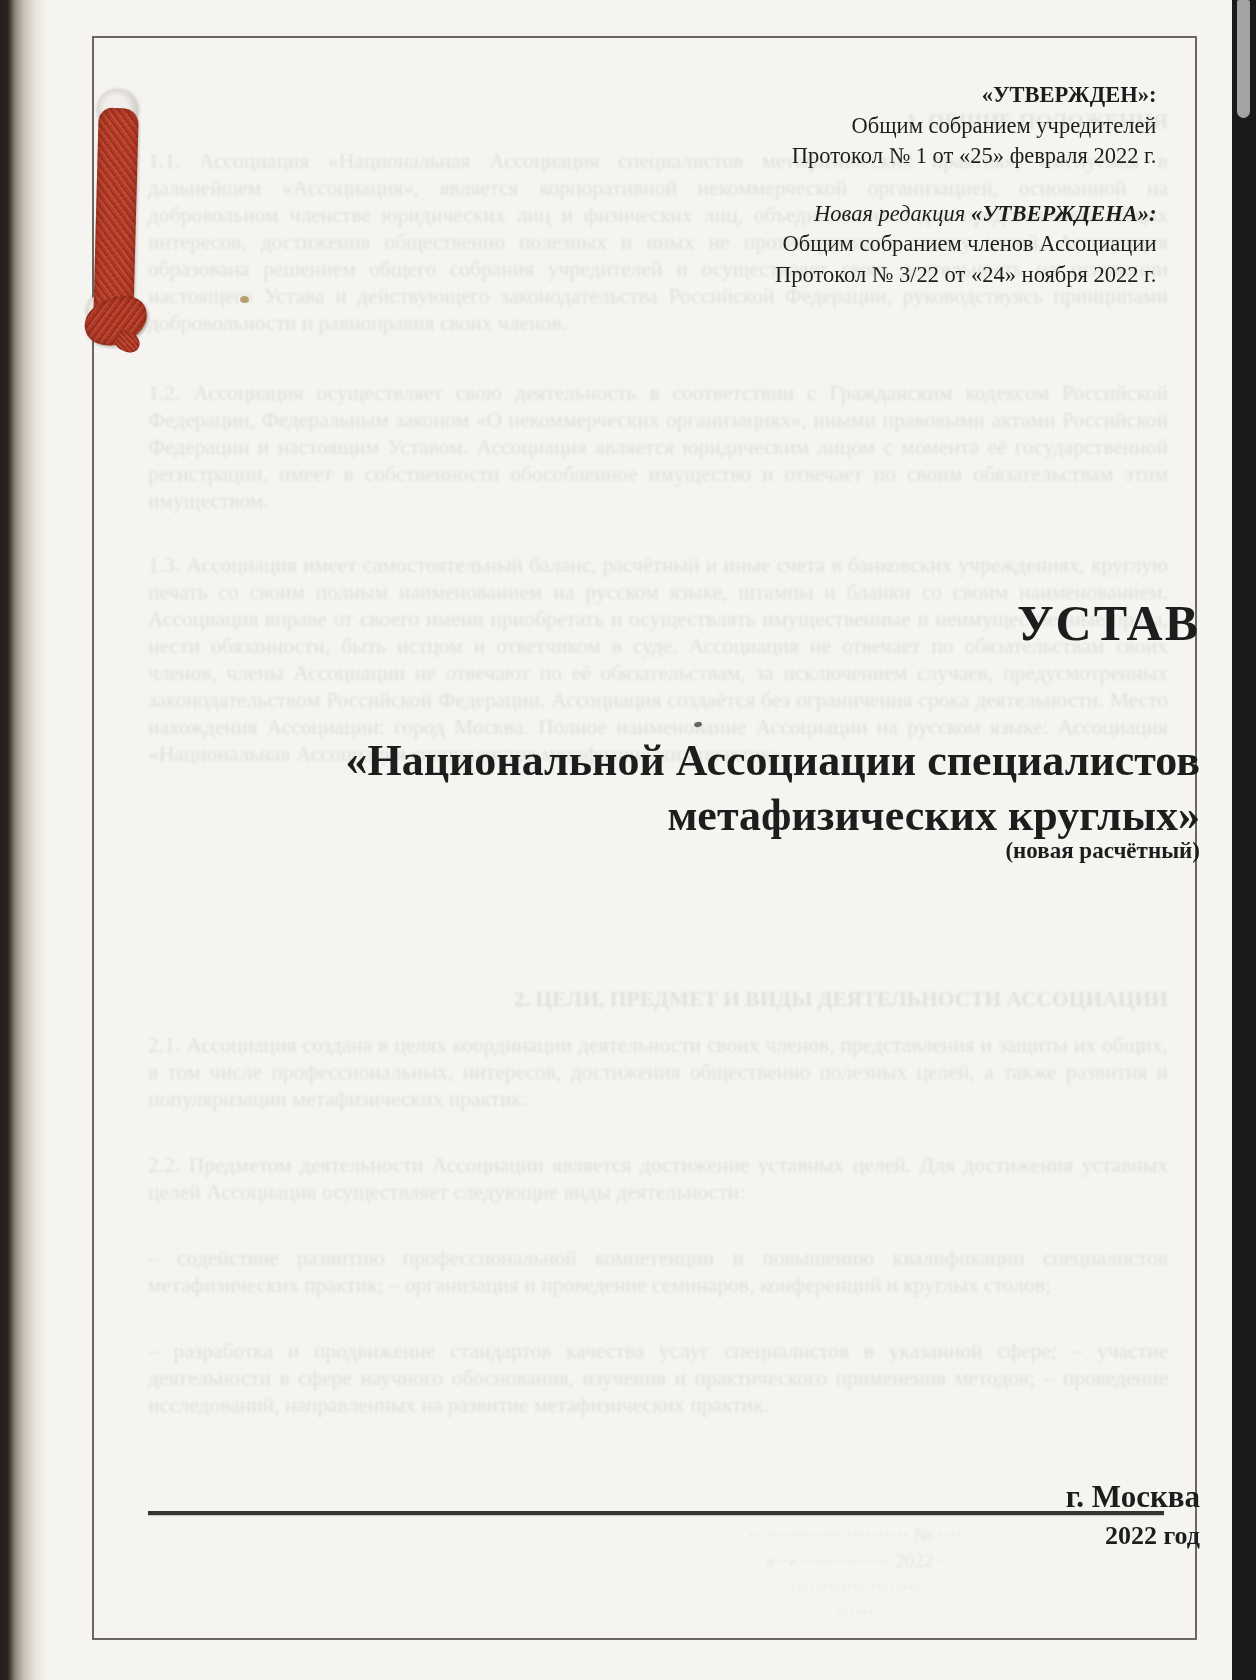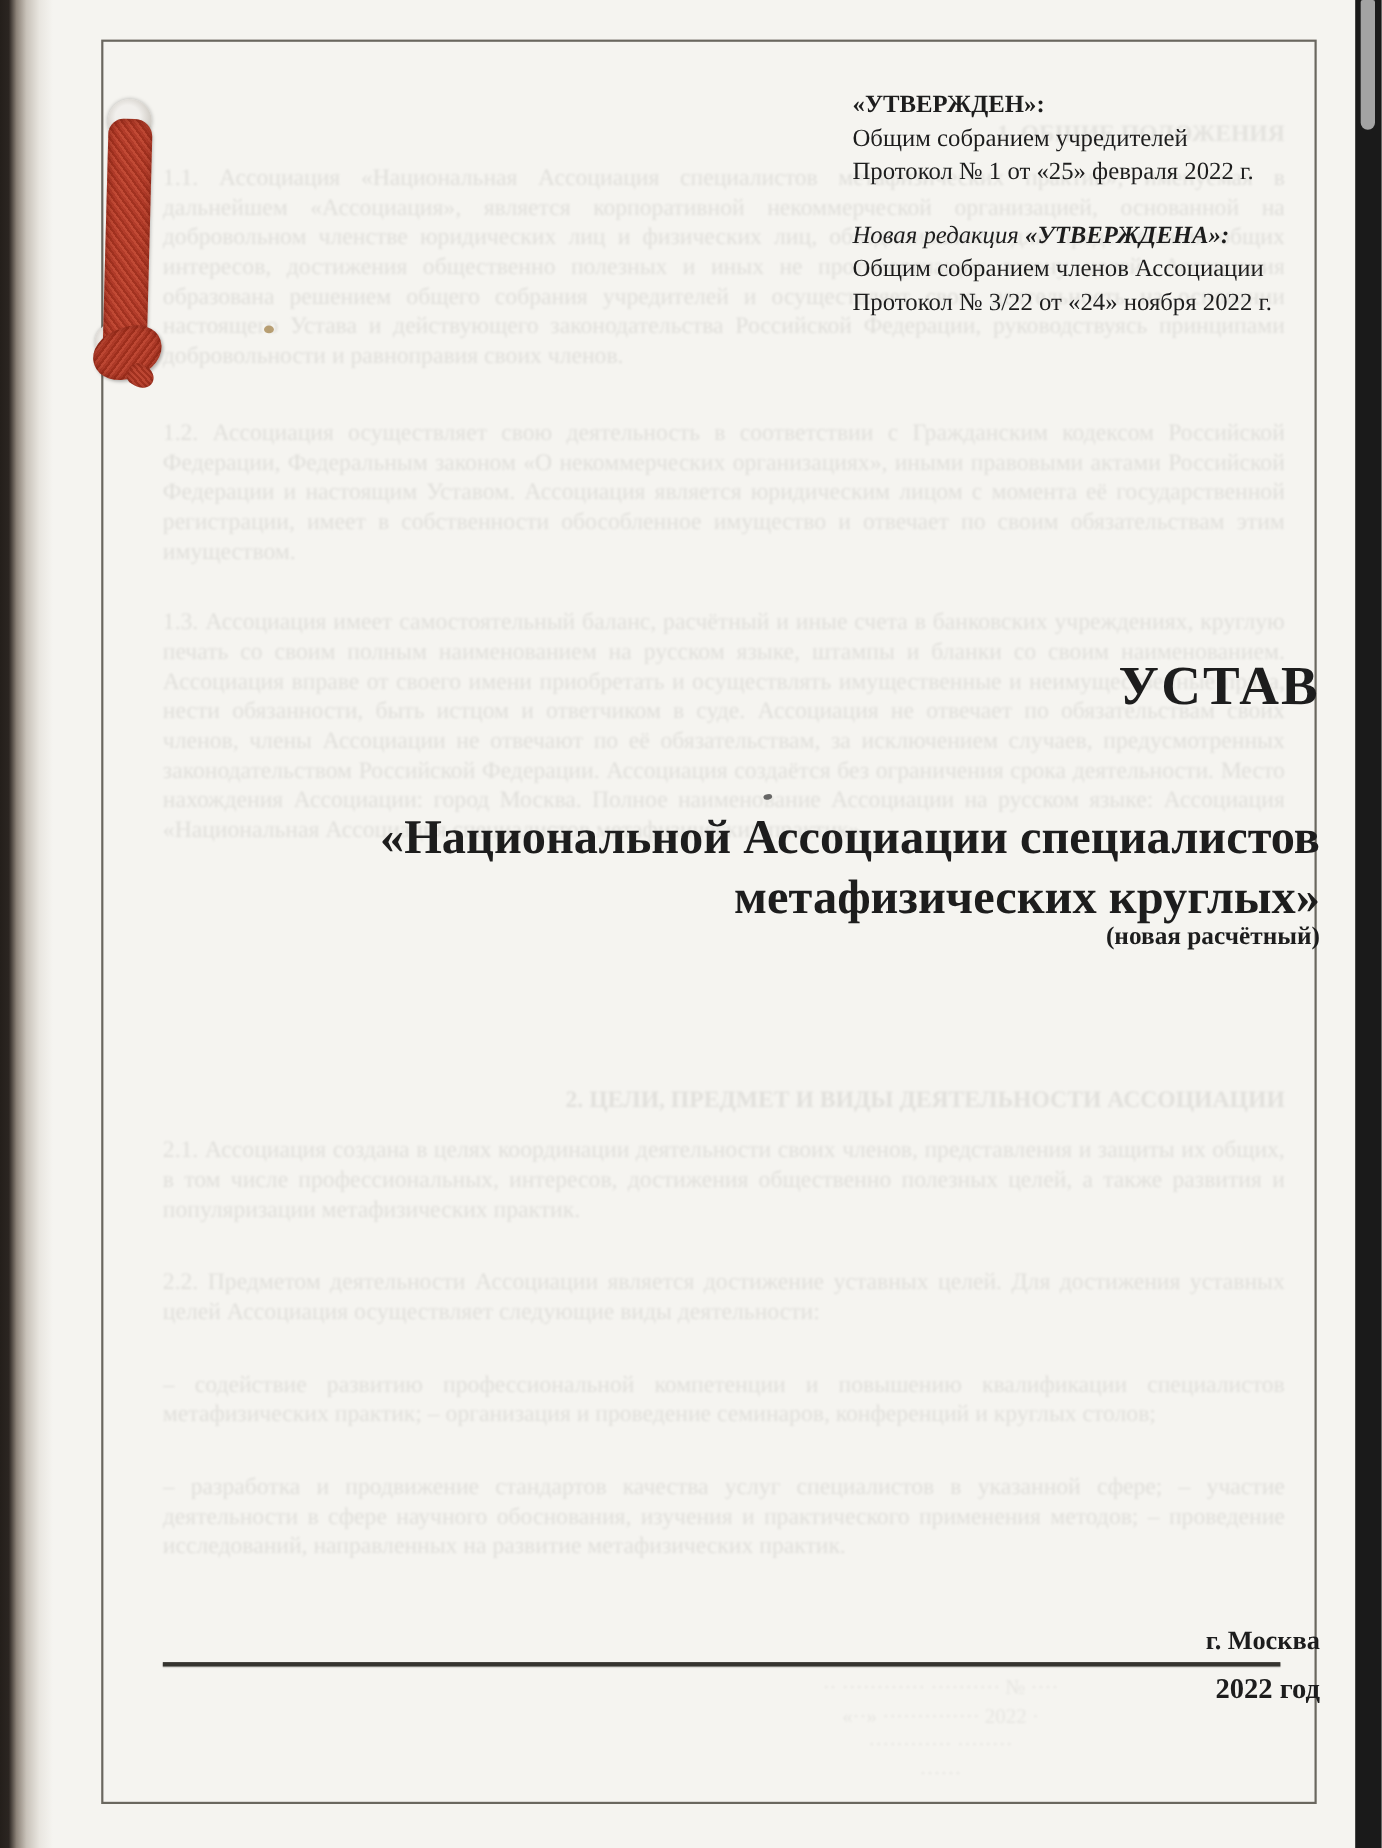--- a/index.html
+++ b/index.html
@@ -49,30 +49,30 @@
   .gp3{top:552px;height:378px;}
   .gh2{top:986px;height:30px;opacity:.12;}
   .gp4a{top:1032px;height:108px;}
   .gp4b{top:1152px;height:81px;}
   .gp4c{top:1245px;height:81px;}
   .gp4d{top:1338px;height:132px;}
   .gstamp{left:640px;top:1522px;width:430px;height:112px;opacity:.09;
     font-size:19px;line-height:26px;text-align:center;filter:blur(1px);}
 
   
-  .ink{color:#1d1d1d;}
+  .ink{color:#1d1d1d;text-align:right;}
   .approval{position:absolute;left:775px;top:80px;font-size:22.5px;
     line-height:30.5px;white-space:nowrap;}
   .b{font-weight:bold;}
   .gap{margin-top:27px;font-style:italic;}
   .centered{position:absolute;left:180px;width:1020px;text-align:right;}
   .title{top:594px;font-size:50px;font-weight:bold;letter-spacing:2px;}
   .orgname{top:733px;font-size:44px;font-weight:bold;line-height:55px;}
   .edition{top:838px;font-size:23px;font-weight:bold;}
-  .city{top:1479px;font-size:24px;font-weight:bold;}
+  .city{top:1479px;font-size:31px;font-weight:bold;}
   .rule{position:absolute;left:148px;top:1511px;width:1016px;height:3.5px;
     background:#35342f;box-shadow:0 1px 1px rgba(0,0,0,.2);}
   .year{top:1521px;font-size:26px;font-weight:bold;}
 
   
   .dot-mark{position:absolute;left:694px;top:722px;width:8px;height:5px;
     background:#3a3a3a;border-radius:50%;opacity:.75;transform:rotate(-12deg);}
   .speck-brown{position:absolute;left:240px;top:296px;width:9px;height:7px;
     background:#a98a54;border-radius:50%;opacity:.8;}
   .speck-left{position:absolute;left:12px;top:1392px;width:5px;height:10px;

